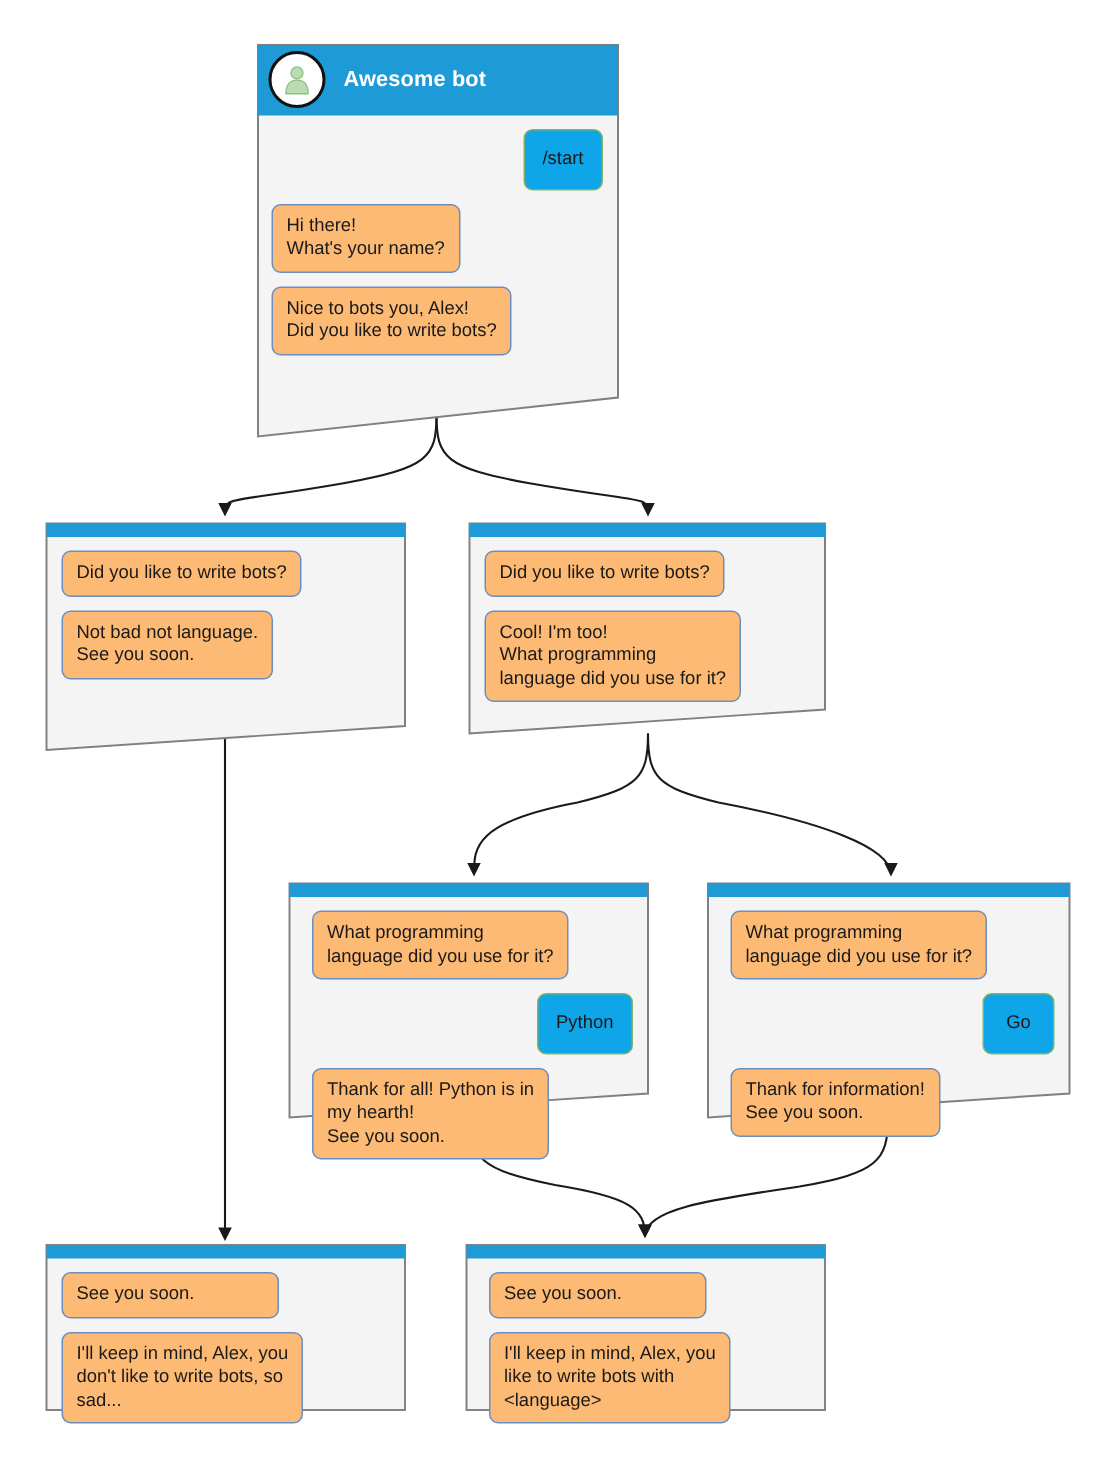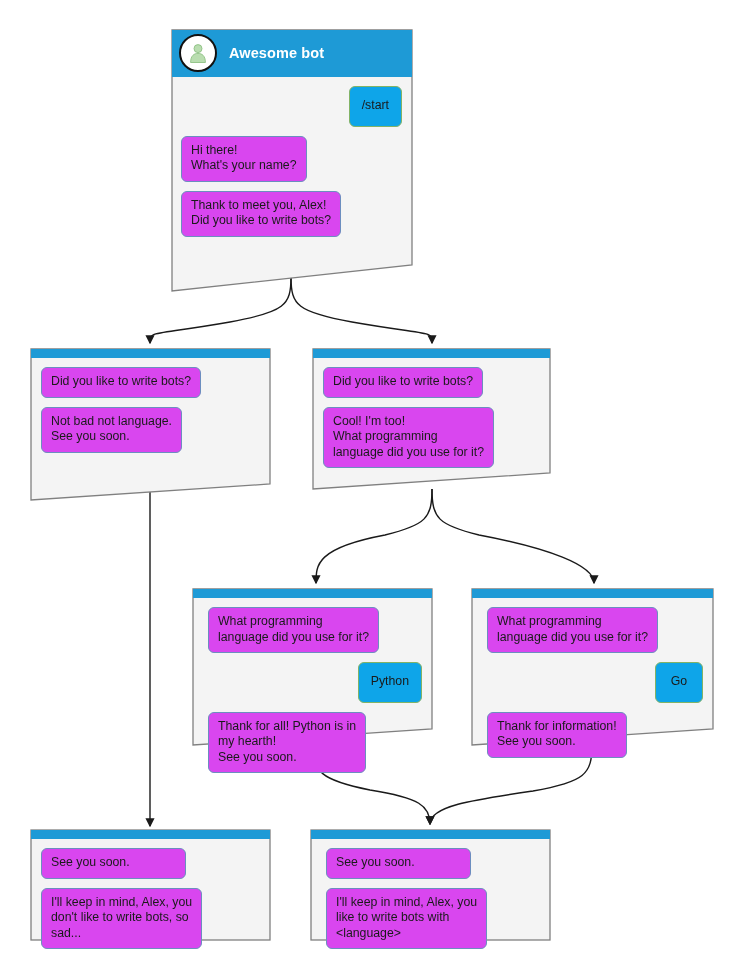--- a/index.html
+++ b/index.html
@@ -111,21 +111,21 @@
     border-radius: 6px;
     font-size: 12.3px;
     line-height: 15.5px;
     color: #1a1a1a;
     white-space: pre-line;
     border-width: 1px;
     border-style: solid;
     max-width: 87%;
   }
   .bubble.bot {
-    background: #d946ef;
+    background: #fdba74;
     border-color: #6c8ebf;
     padding: 6px 9px 7px 9px;
   }
   .bubble.user {
     background: #0ea5e9;
     border-color: #82b366;
     padding: 11px 12px 12px 12px;
     font-size: 12.3px;
   }
 </style>
@@ -175,21 +175,21 @@
 
       <div class="chat" style="top:48px;">
         <div class="msg-row right">
           <span class="bubble user">/start</span>
         </div>
         <div class="msg-row left">
           <span class="bubble bot">Hi there!
 What's your name?</span>
         </div>
         <div class="msg-row left">
-          <span class="bubble bot">Thank to meet you, Alex!
+          <span class="bubble bot">Nice to bots you, Alex!
 Did you like to write bots?</span>
         </div>
       </div>
     </div>
   </div>
 
   <div class="card" style="left:30px; top:348px; width:241px; height:153px;">
     <svg class="card-shape" viewBox="0 0 241 153" preserveAspectRatio="none">
       <polygon points="1,1 240,1 240,136 1,152" fill="#f4f4f4" stroke="#808080" stroke-width="1.3"></polygon>
       <rect x="1" y="1" width="239" height="9" fill="#1e9ad6"></rect>

